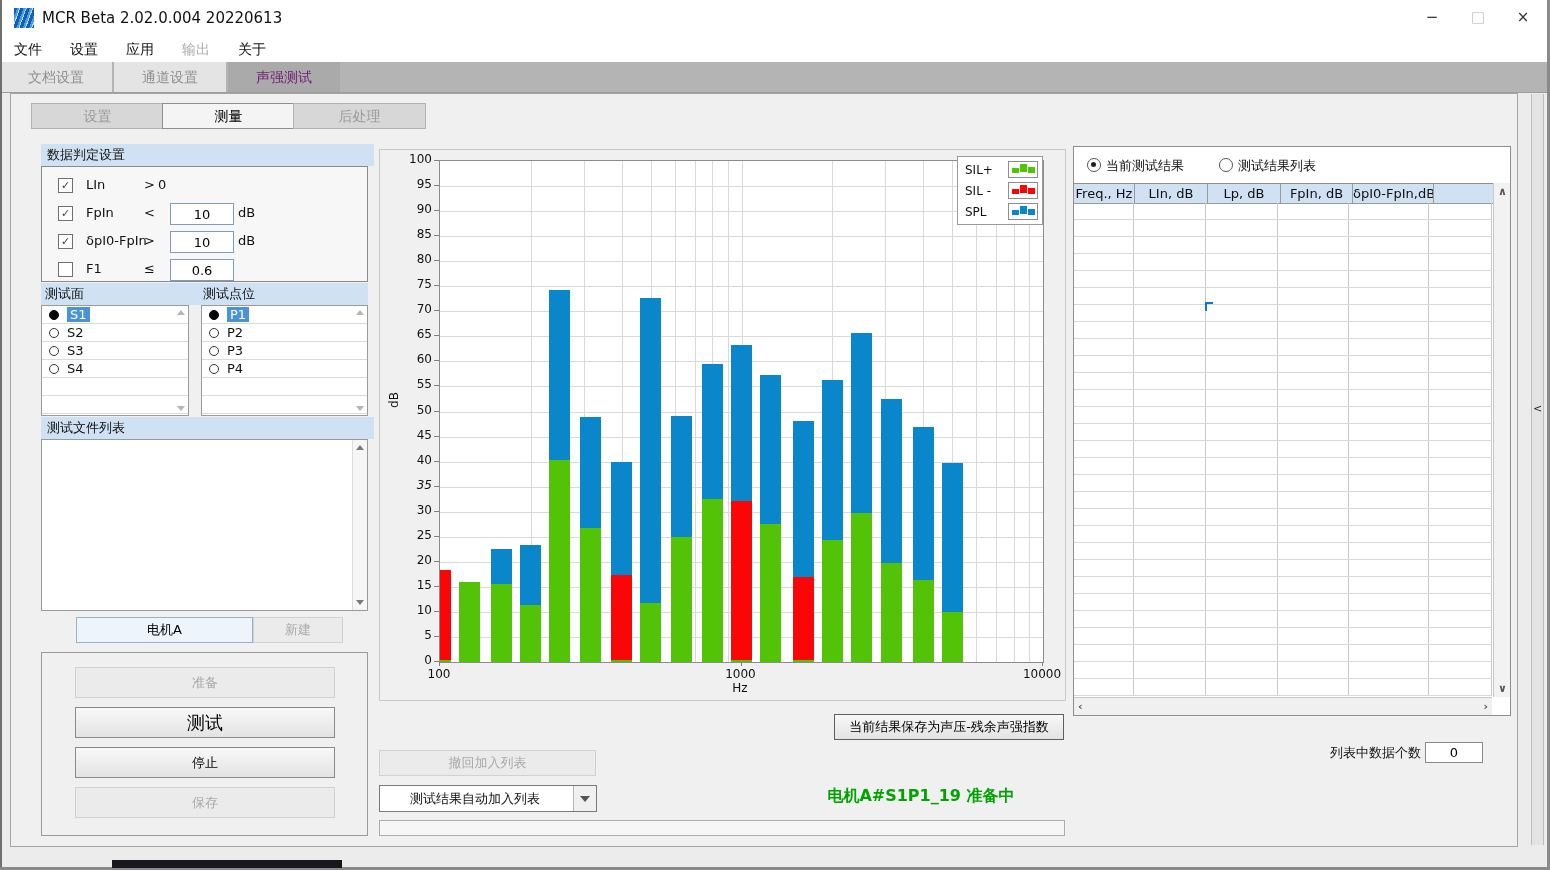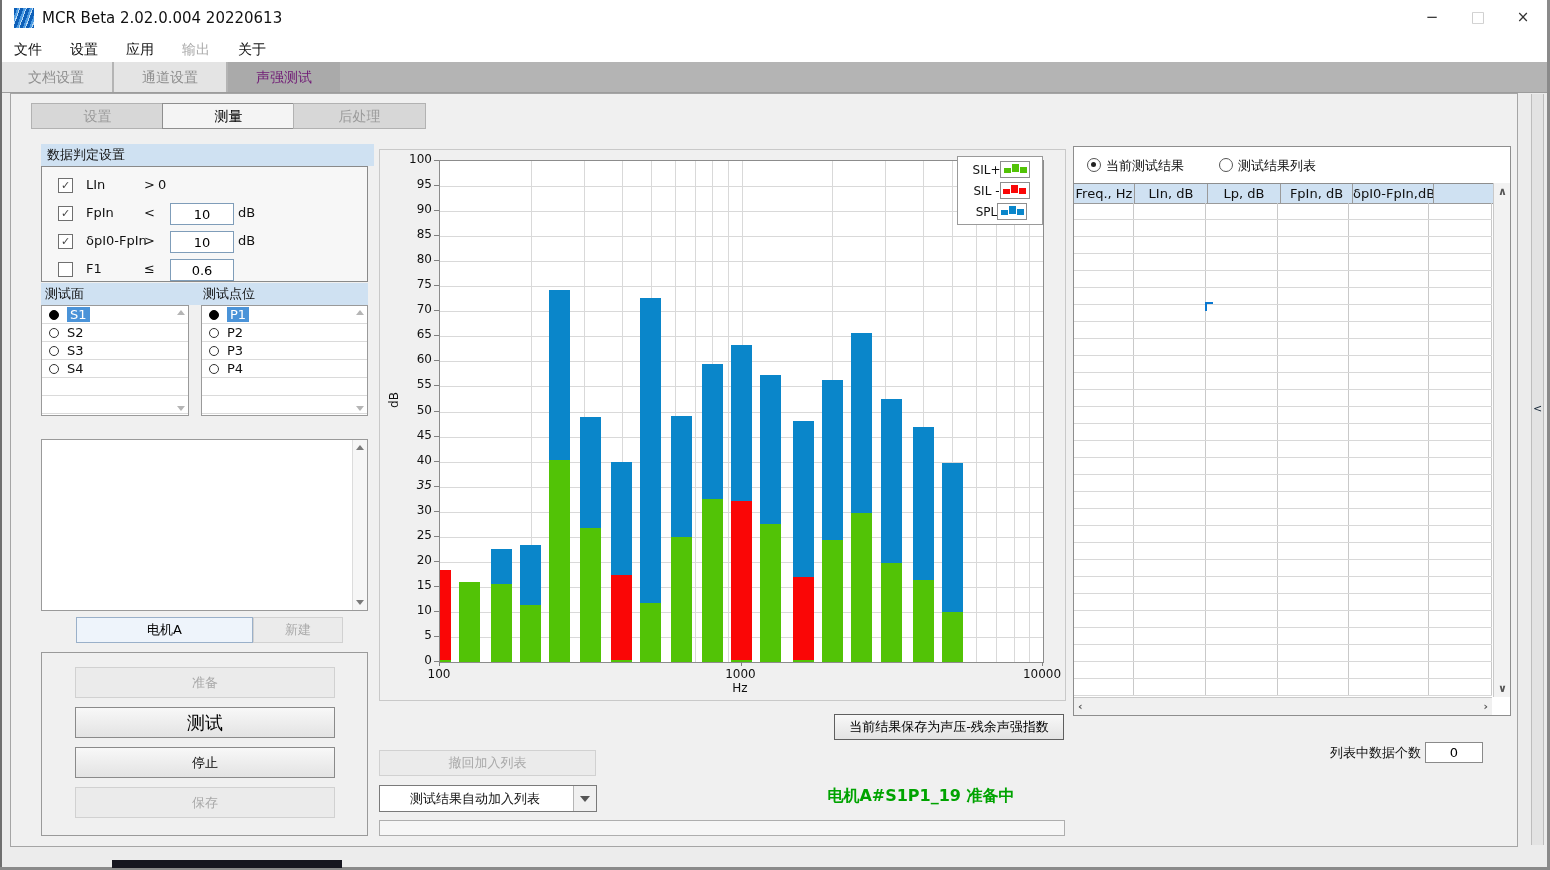--- a/index.html
+++ b/index.html
@@ -46,21 +46,21 @@
   .btn.disabled{background:#ebebeb;border-color:#d1d1d1;color:#a9a9a9;}
   
   #chartpanel{left:368px;top:55px;width:685px;height:550px;background:#f0f0f0;border:1px solid #c9c9c9;}
   #plot{left:59px;top:10px;width:603px;height:501px;background:#fff;border:1px solid #8c8c8c;position:absolute;}
   .hgrid{position:absolute;left:0;width:603px;height:1px;background:#d9d9d9;}
   .vgrid{position:absolute;top:0;width:1px;height:501px;background:#d9d9d9;}
   .barseg{position:absolute;}
   .ytick-label{position:absolute;width:36px;text-align:right;font-size:12px;}
   .xtick-label{position:absolute;width:50px;text-align:center;font-size:12px;}
   #legend{left:577px;top:6px;width:84px;background:#fff;border:1px solid #9a9a9a;position:absolute;padding:2px 0;}
-  .leg-row{height:21px;display:flex;align-items:center;padding:0 4px 0 7px;justify-content:center;}
+  .leg-row{height:21px;display:flex;align-items:center;padding:0 4px 0 7px;justify-content:space-between;}
   .leg-label{font-size:12px;}
   .leg-icon{width:28px;height:15px;border:1px solid #8e8e8e;display:flex;justify-content:center;gap:1px;padding-top:0;}
   .leg-icon i{display:block;width:7px;}
   
   #rightpanel{left:1062px;top:52px;width:436px;height:568px;background:#fff;border:1px solid #8e8e8e;}
   .wrad{position:absolute;width:12px;height:12px;border:1px solid #555;border-radius:50%;background:#fff;}
   .wrad.sel::after{content:"";position:absolute;left:3px;top:3px;width:5px;height:5px;border-radius:50%;background:#222;}
   #thead{position:absolute;left:0;top:36px;height:19px;display:flex;border-top:1px solid #8e8e8e;border-bottom:1px solid #9a9a9a;}
   .th{background:#cfe1f2;border-right:1px solid #9a9a9a;font-size:13px;line-height:19px;text-align:center;overflow:hidden;white-space:nowrap;}
   #tbody{position:absolute;left:0;top:56px;width:418px;height:493px;overflow:hidden;}
@@ -183,20 +183,21 @@
       <div class="lrow">
         <div class="rad"></div>
         <div>P4</div>
       </div>
       <div class="lrow"></div>
       <div class="lrow"></div>
       <div class="tri-u" style="right: 3px; top: 4px;"></div>
       <div class="tri-d" style="right: 3px; bottom: 4px;"></div>
     </div>
 
+  <div class="abs bluehead" style="left: 30px; top: 323px; width: 327px; background: rgb(207, 225, 242);">测试文件列表</div>
   <div class="abs listbox" style="left:30px;top:345px;width:325px;height:170px;">
     <div style="position:absolute;right:0;top:0;width:14px;height:100%;border-left:1px solid #dcdcdc;background:#f6f6f6;">
       <div class="tri-u" style="left:3px;top:5px;border-bottom-color:#7a7a7a;"></div>
       <div class="tri-d" style="left:3px;bottom:5px;border-top-color:#7a7a7a;"></div>
     </div>
   </div>
 
   <div class="abs btn" style="left:65px;top:523px;width:175px;height:24px;line-height:24px;background:#eef4fb;border-color:#9ab0c9;">电机A</div>
   <div class="abs btn disabled" style="left:242px;top:523px;width:88px;height:24px;line-height:24px;">新建</div>
 

